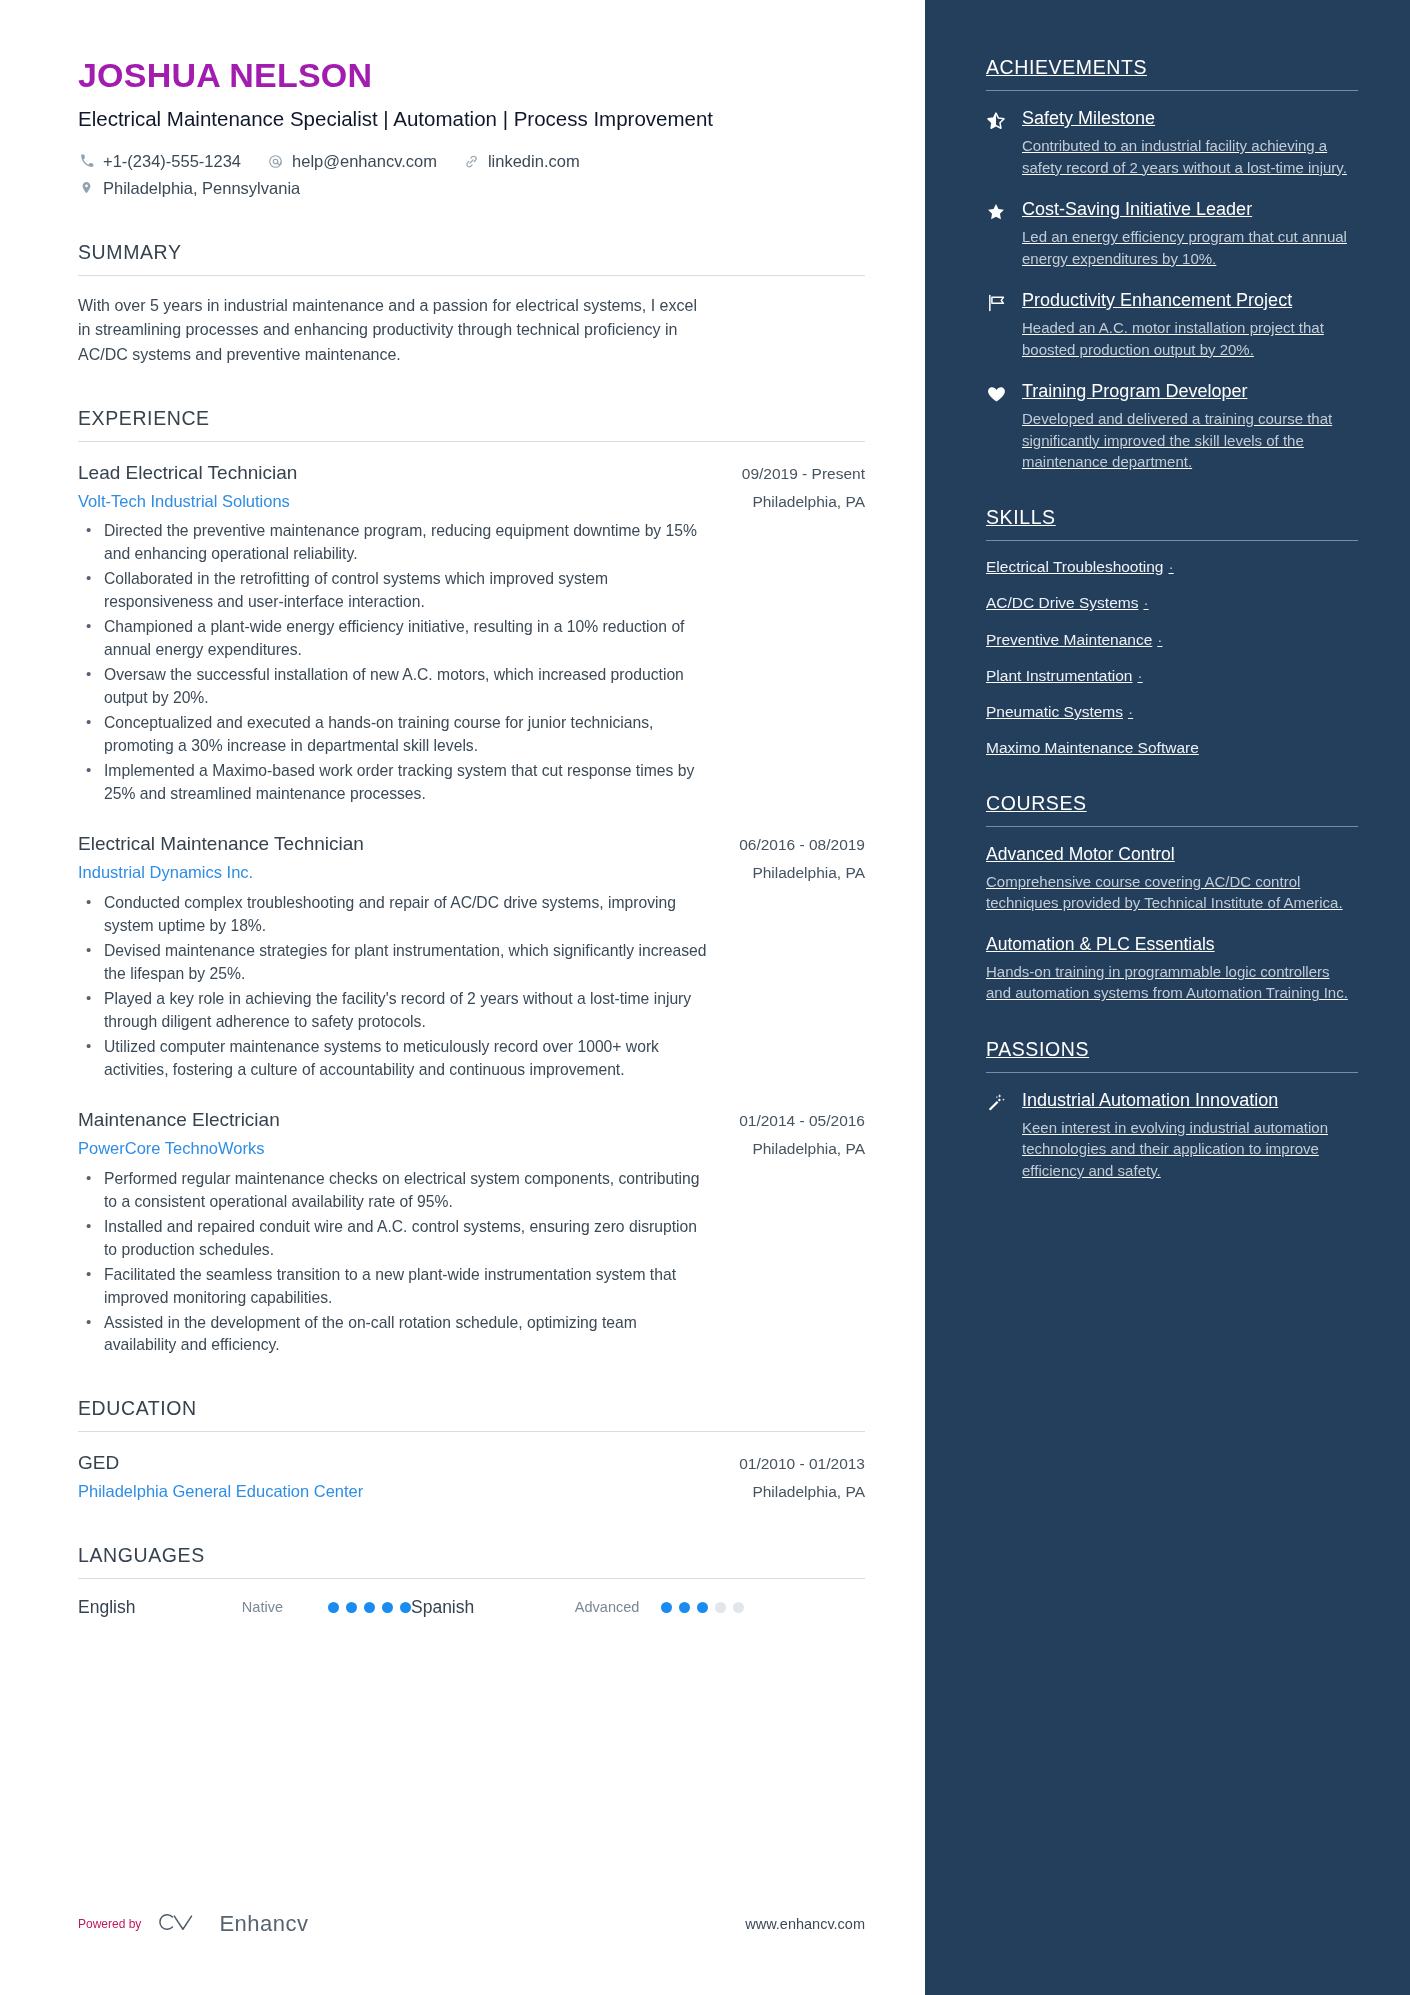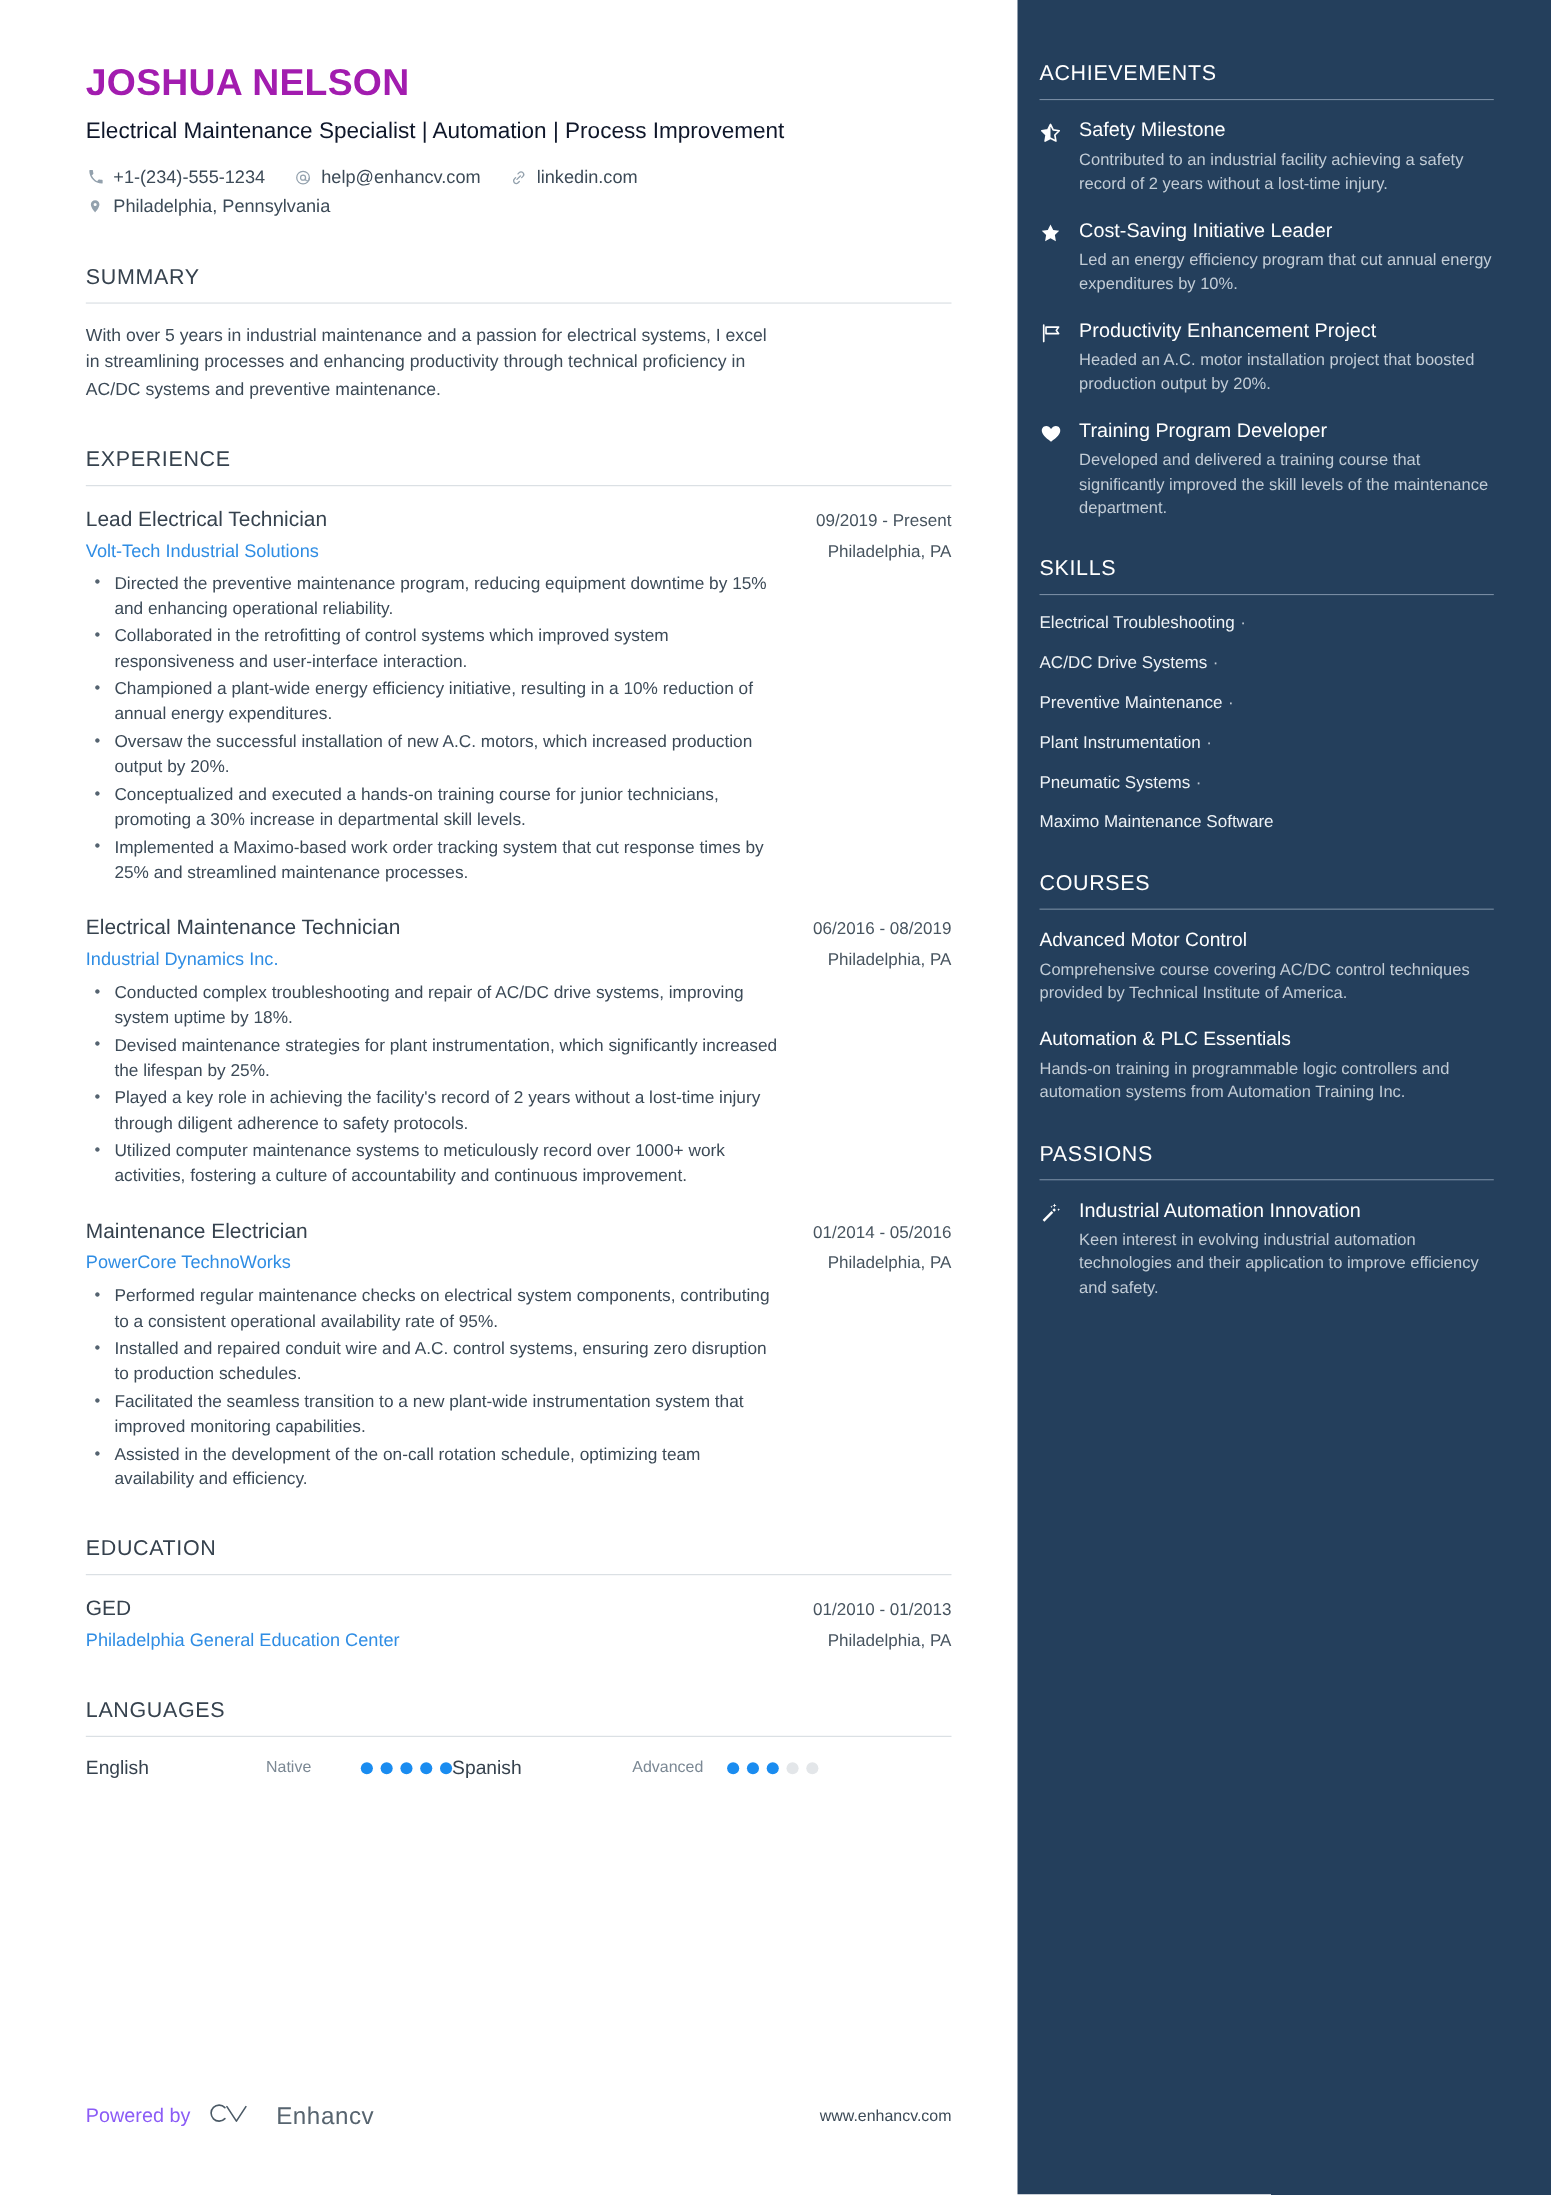--- a/index.html
+++ b/index.html
@@ -190,22 +190,22 @@
     display: flex;
     align-items: center;
     justify-content: space-between;
   }
   .powered {
     display: flex;
     align-items: center;
     gap: 16px;
   }
   .powered-label {
-    font-size: 18px;
-    color: #8b5cf6;
+    font-size: 12px;
+    color: #be185d;
   }
   .brand {
     display: flex;
     align-items: center;
     gap: 22px;
   }
   .brand-word {
     font-size: 22px;
     color: #57646f;
     letter-spacing: 0.5px;
@@ -214,21 +214,22 @@
     font-size: 14.5px;
     color: #3c4a57;
   }
 
   
   .right-col {
     width: 485px;
     background: #24415f;
     background: #243f5c;
     color: #ffffff;
-    padding: 56px 52px 0 20px;
+    padding: 56px 52px 0 61px;
+    text-decoration: underline;
   }
 
   .side-section { margin-bottom: 34px; }
 
   .side-title {
     font-size: 19.5px;
     letter-spacing: 0.6px;
     color: #ffffff;
     font-weight: 400;
     padding-bottom: 11px;

